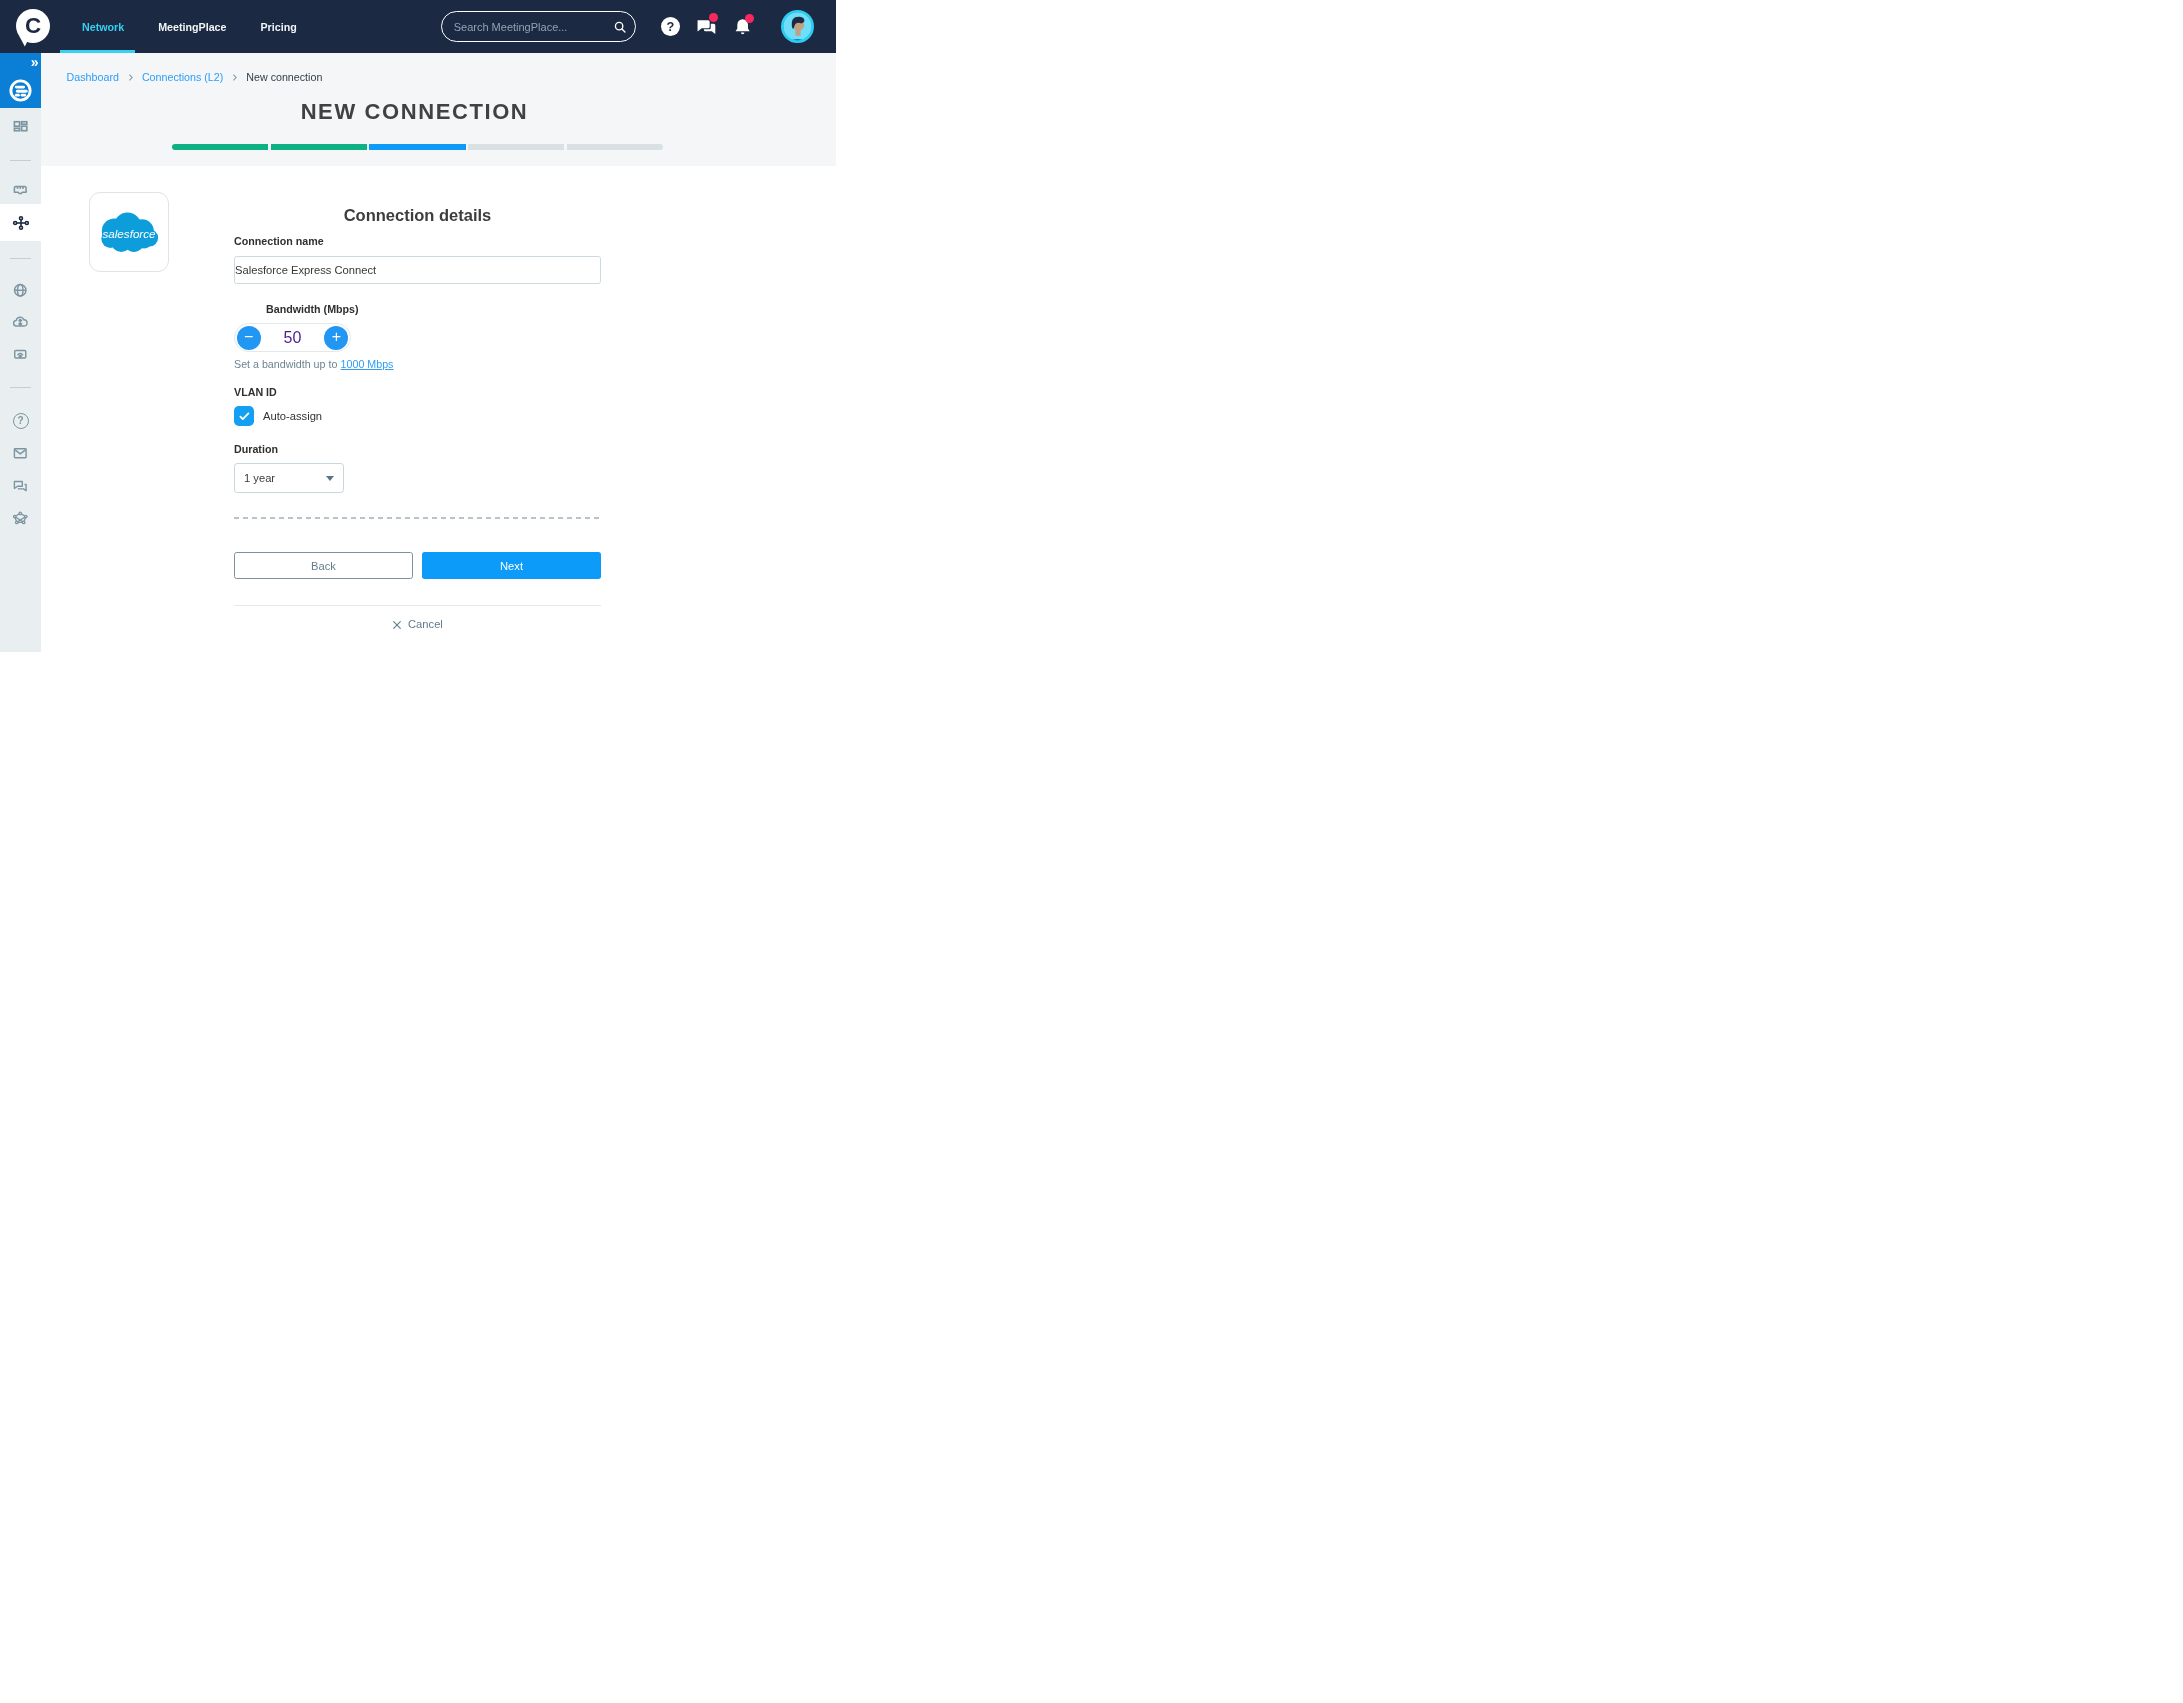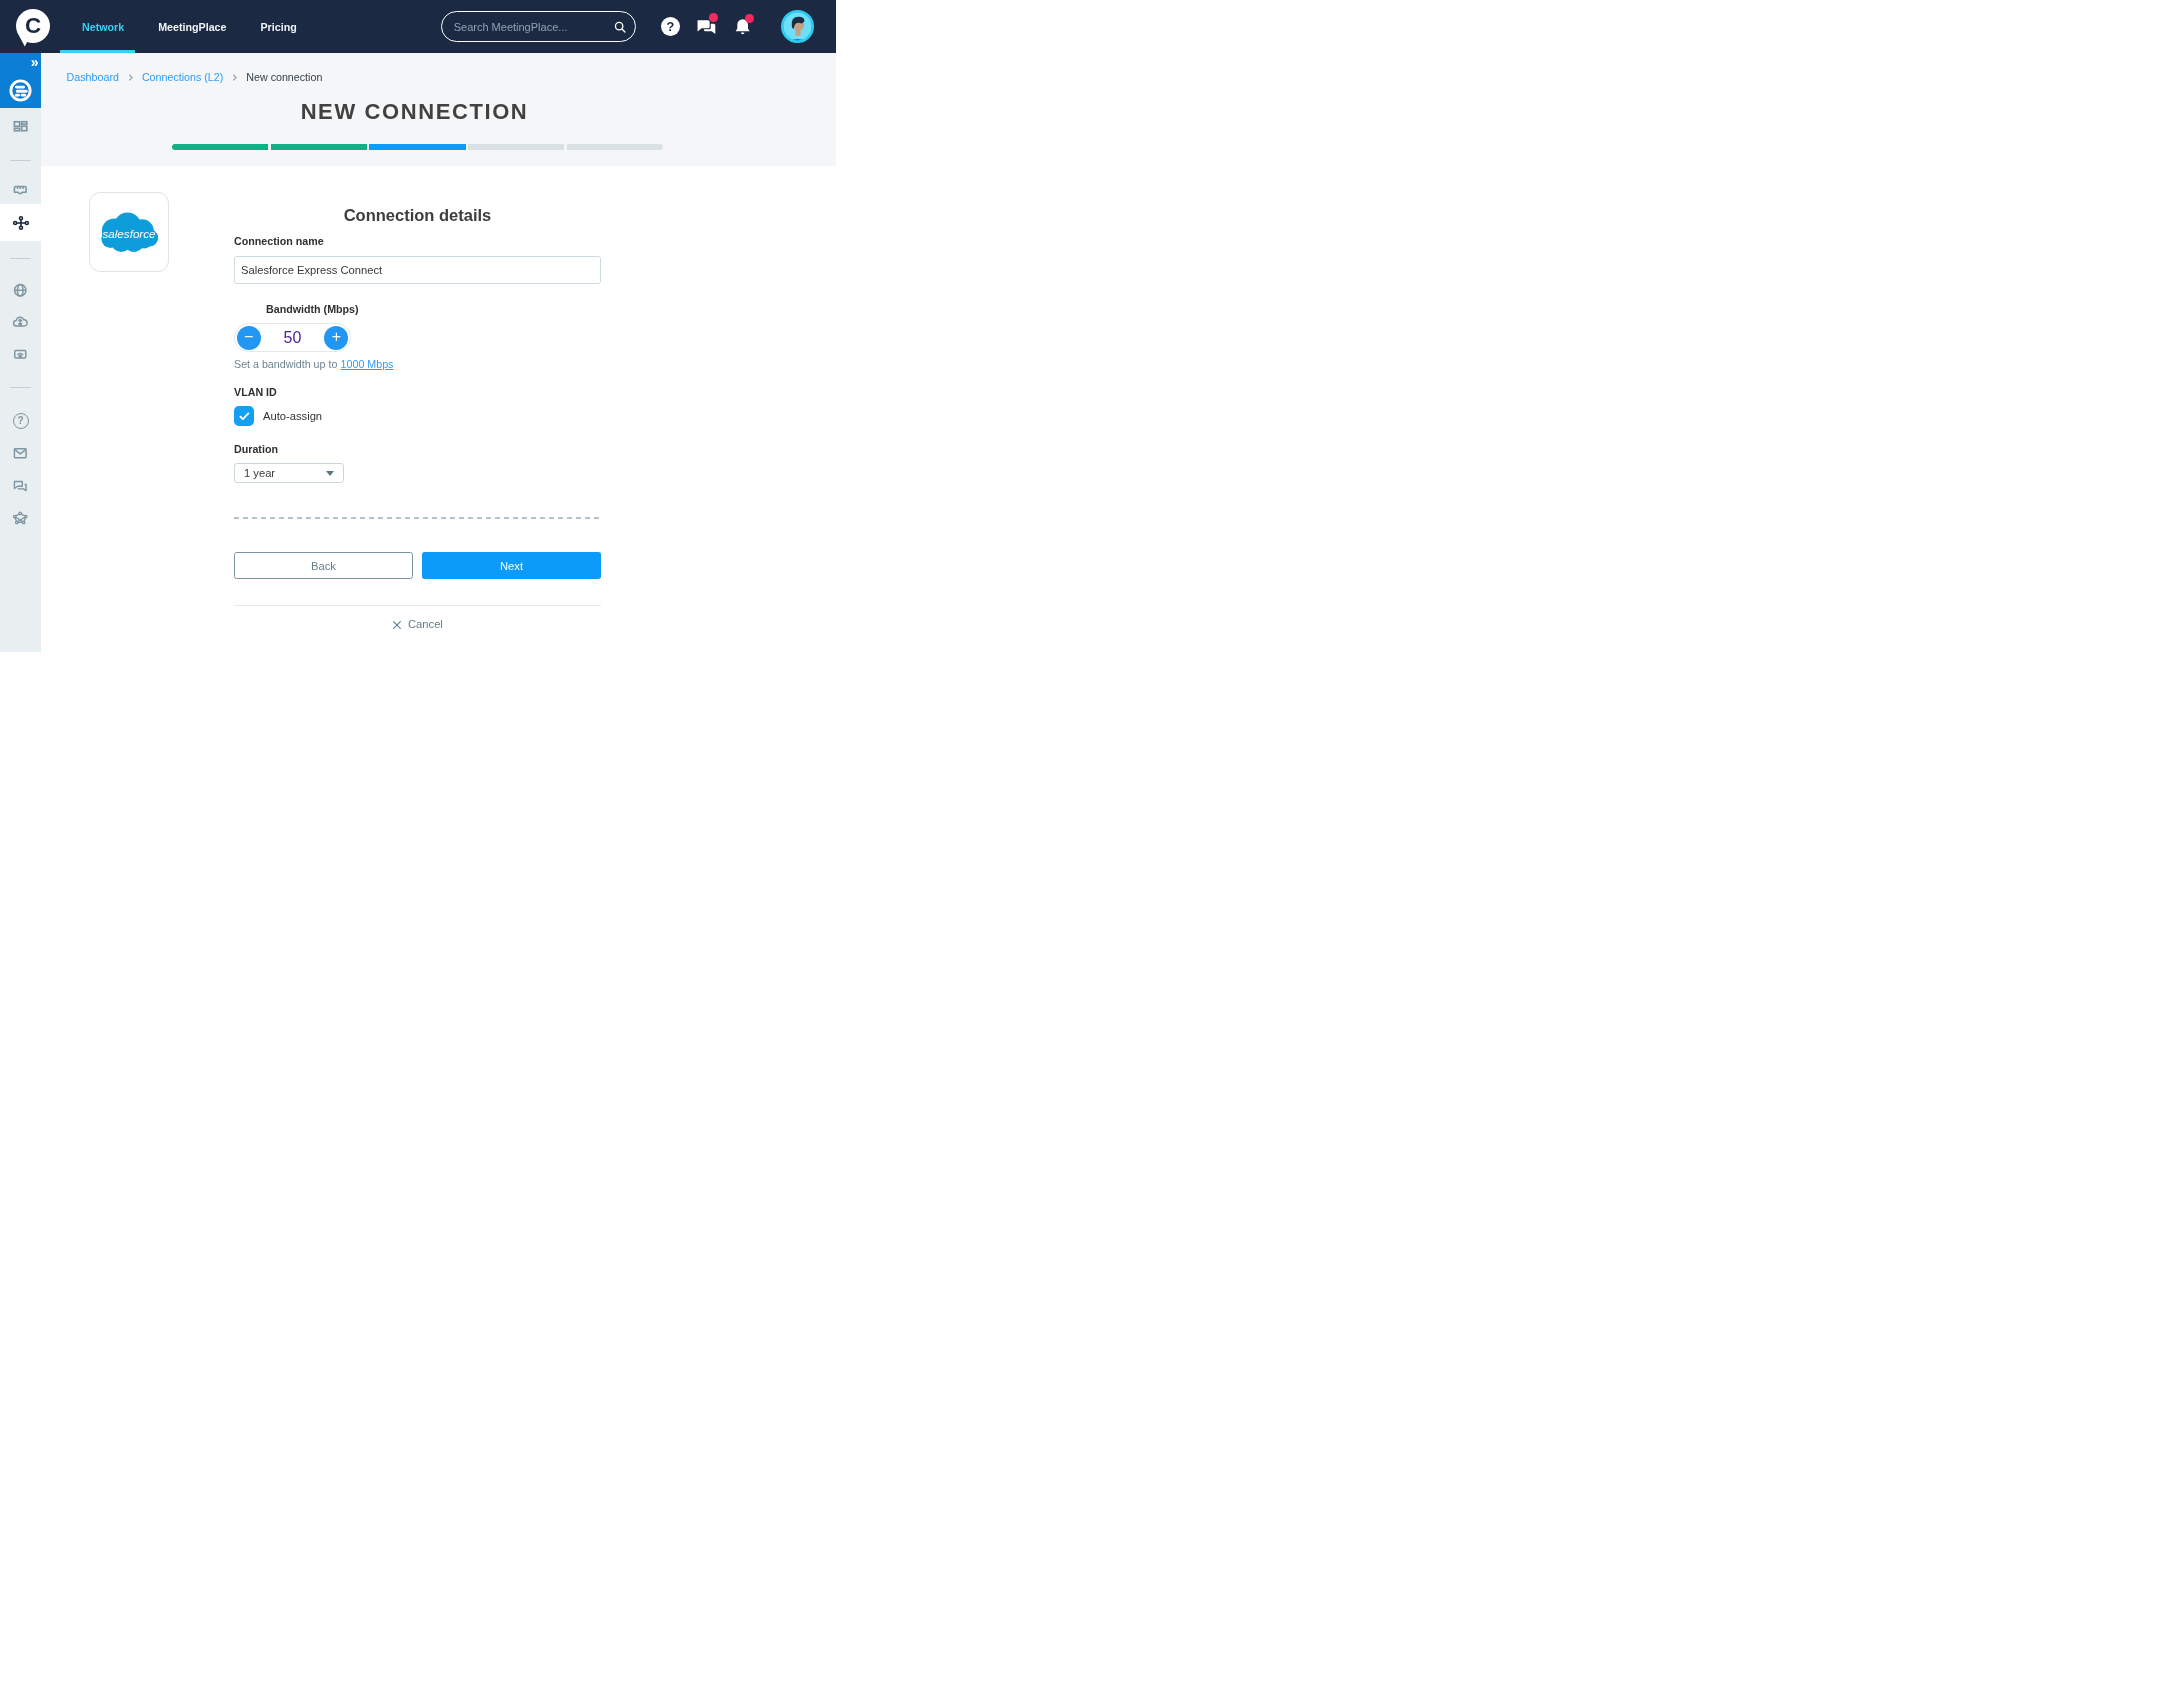--- a/index.html
+++ b/index.html
@@ -68,21 +68,21 @@
   .content { position:absolute; left:0; top:113px; width:795px; height:486px; }
   .provider-card { position:absolute; left:48px; top:26px; width:80px; height:80px;
                    background:#fff; border:0.8px solid #dde5e9; border-radius:11px;
                    display:flex; align-items:center; justify-content:center; }
 
   .wizard { position:absolute; left:193px; top:0; width:367px; height:486px; }
   .form-heading { position:absolute; left:0; top:40px; width:100%; text-align:center;
                   font-size:16.5px; font-weight:700; color:#3d3d3d; }
   .field-label { position:absolute; left:0; font-size:10.7px; font-weight:700; color:#2f2f2f; }
   .text-input { position:absolute; left:0; top:90px; width:367px; height:28px;
-                border:1.1px solid #ccd9df; border-radius:2.7px; padding:0 6px;
+                border:1.1px solid #ccd9df; border-radius:2.7px; padding:0 0;
                 font-family:"Liberation Sans", sans-serif; font-size:11.2px; color:#373737; outline:none; background:#fff; }
 
   .stepper { position:absolute; left:0; top:157px; width:117px; height:29px;
              border:1.1px solid #e1e9ec; border-radius:15px; background:#fff;
              display:flex; align-items:center; justify-content:space-between; padding:1.6px; }
   .step-btn { width:24px; height:24px; border-radius:50%; background:#2196f3; border:none; cursor:pointer;
               color:#fff; font-size:16px; line-height:1; display:flex; align-items:center; justify-content:center;
               font-family:"Liberation Sans", sans-serif; padding-bottom:1.6px; }
   .step-value { font-size:16px; font-weight:400; color:#4c1d95; }
   .bw-helper { position:absolute; left:0; top:192px; font-size:10.7px; color:#6e8592; }
@@ -91,21 +91,21 @@
   .checkbox-row { position:absolute; left:0; top:240px; display:flex; align-items:center; cursor:pointer; }
   .checkbox { width:20px; height:20px; border-radius:4.8px; background:#e2e8ec; display:flex;
               align-items:center; justify-content:center; }
   .checkbox.checked { background:#14a0f2; }
   .checkbox svg { display:none; }
   .checkbox.checked svg { display:block; }
   .checkbox-label { margin-left:9px; font-size:11.2px; color:#333; }
 
   .select-box { position:absolute; left:0; top:297px; width:110px; height:20px;
                 border:1.1px solid #c9d6dc; border-radius:3.2px; background:#fff; cursor:pointer;
-                display:flex; align-items:center; padding:4px 9px; font-size:11.2px; color:#3b3b3b; }
+                display:flex; align-items:center; padding:14px 9px; font-size:11.2px; color:#3b3b3b; }
   .select-caret { margin-left:auto; width:0; height:0; border-left:4.3px solid transparent;
                 border-right:4.3px solid transparent; border-top:5.9px solid #5b7683; }
 
   .dashed-divider { position:absolute; left:0; top:351px; width:367px; height:1.6px;
                 background:repeating-linear-gradient(90deg,#b6c3ca 0 4.8px,transparent 4.8px 9px); }
 
   .btn-row { position:absolute; left:0; top:386px; width:367px; height:27px; }
   .btn { position:absolute; top:0; width:179px; height:27px; border-radius:2.7px; font-size:11.2px;
          font-family:"Liberation Sans", sans-serif; cursor:pointer; }
   .btn-back { left:0; background:#fff; border:1.1px solid #7c929d; color:#647f8c; }

